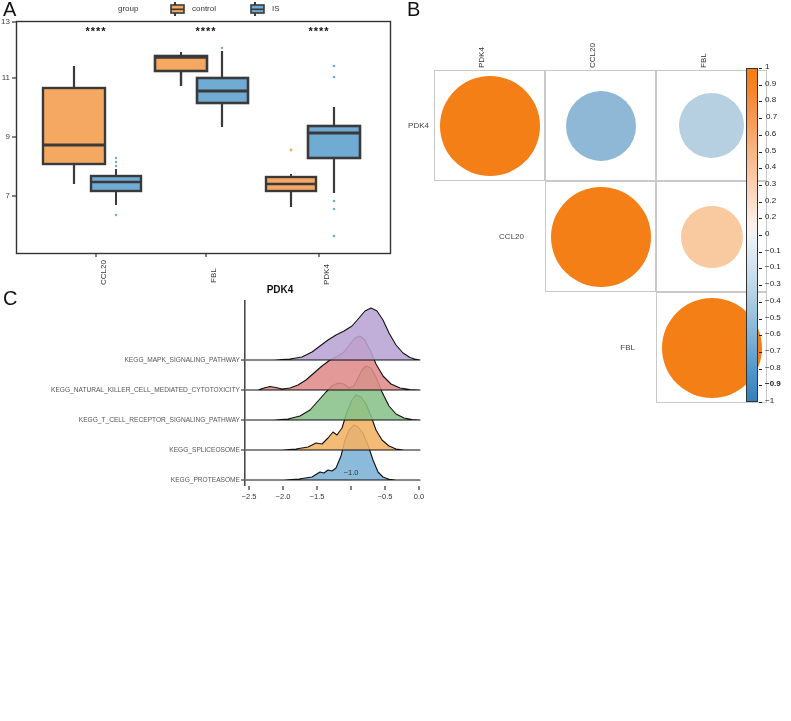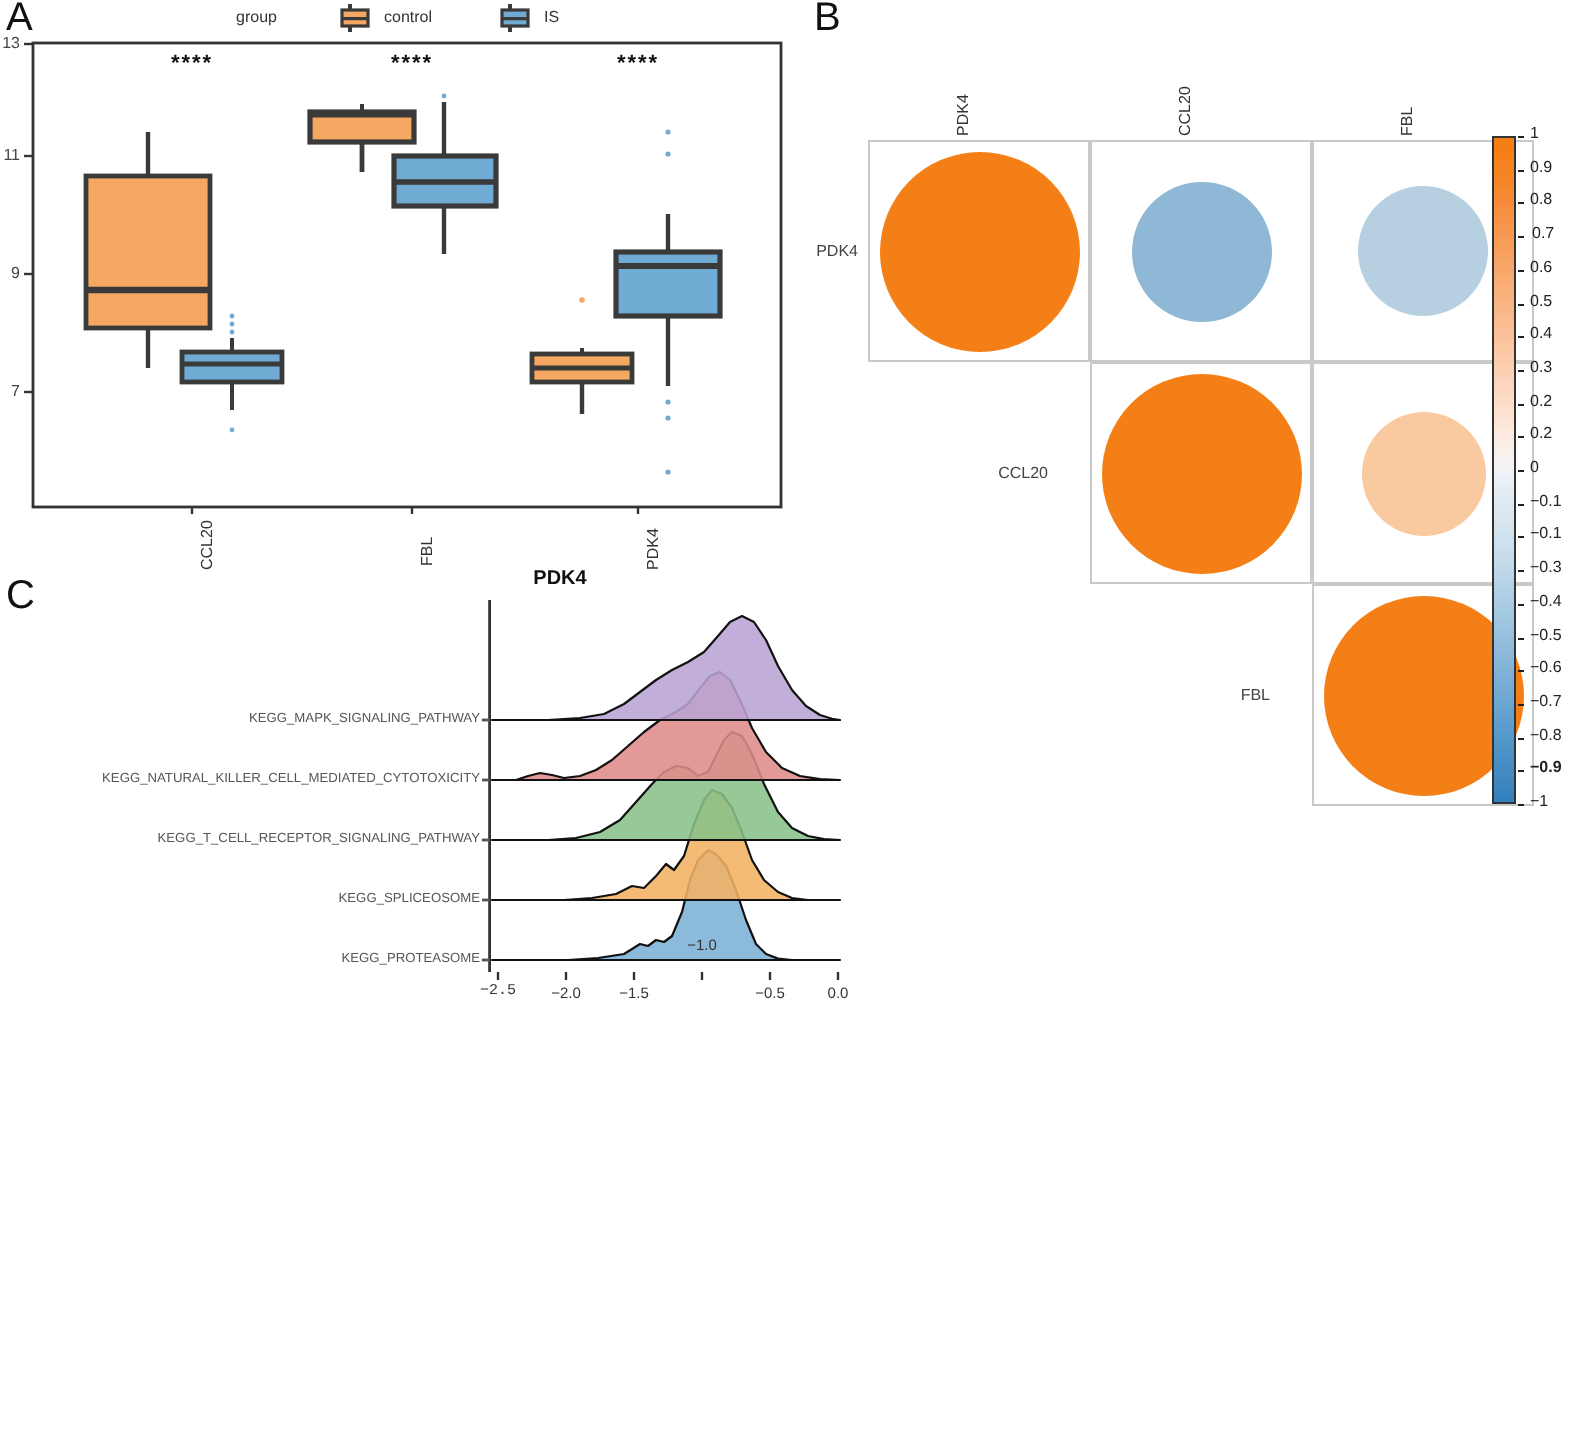--- a/index.html
+++ b/index.html
@@ -252,21 +252,21 @@
              L159,53 L166,57.5 L172,59.4 L176,60 Z" fill="#B9A4D4" fill-opacity="0.88" stroke="#111" stroke-width="1.1" stroke-linejoin="round"></path>
 
     <line x1="5" y1="186" x2="5" y2="190" stroke="#333" stroke-width="1.2"></line>
     <line x1="39" y1="186" x2="39" y2="190" stroke="#333" stroke-width="1.2"></line>
     <line x1="73" y1="186" x2="73" y2="190" stroke="#333" stroke-width="1.2"></line>
     <line x1="107" y1="186" x2="107" y2="190" stroke="#333" stroke-width="1.2"></line>
     <line x1="141" y1="186" x2="141" y2="190" stroke="#333" stroke-width="1.2"></line>
     <line x1="175" y1="186" x2="175" y2="190" stroke="#333" stroke-width="1.2"></line>
   </svg>
 
-  <div class="tklab" style="left:234px;top:492px;width:30px;font-family:Liberation Mono, monospace;">−2.5</div>
+  <div class="tklab" style="left:234px;top:492px;width:30px;">−2.5</div>
   <div class="tklab" style="left:268px;top:492px;width:30px;">−2.0</div>
   <div class="tklab" style="left:302px;top:492px;width:30px;">−1.5</div>
   <div class="tklab" style="left:336px;top:468px;width:30px;">−1.0</div>
   <div class="tklab" style="left:370px;top:492px;width:30px;">−0.5</div>
   <div class="tklab" style="left:404px;top:492px;width:30px;">0.0</div>
 </div>
 
 <div class="panel" id="panelD" style="left:0;top:528px;width:410px;height:193px;">
   
   

